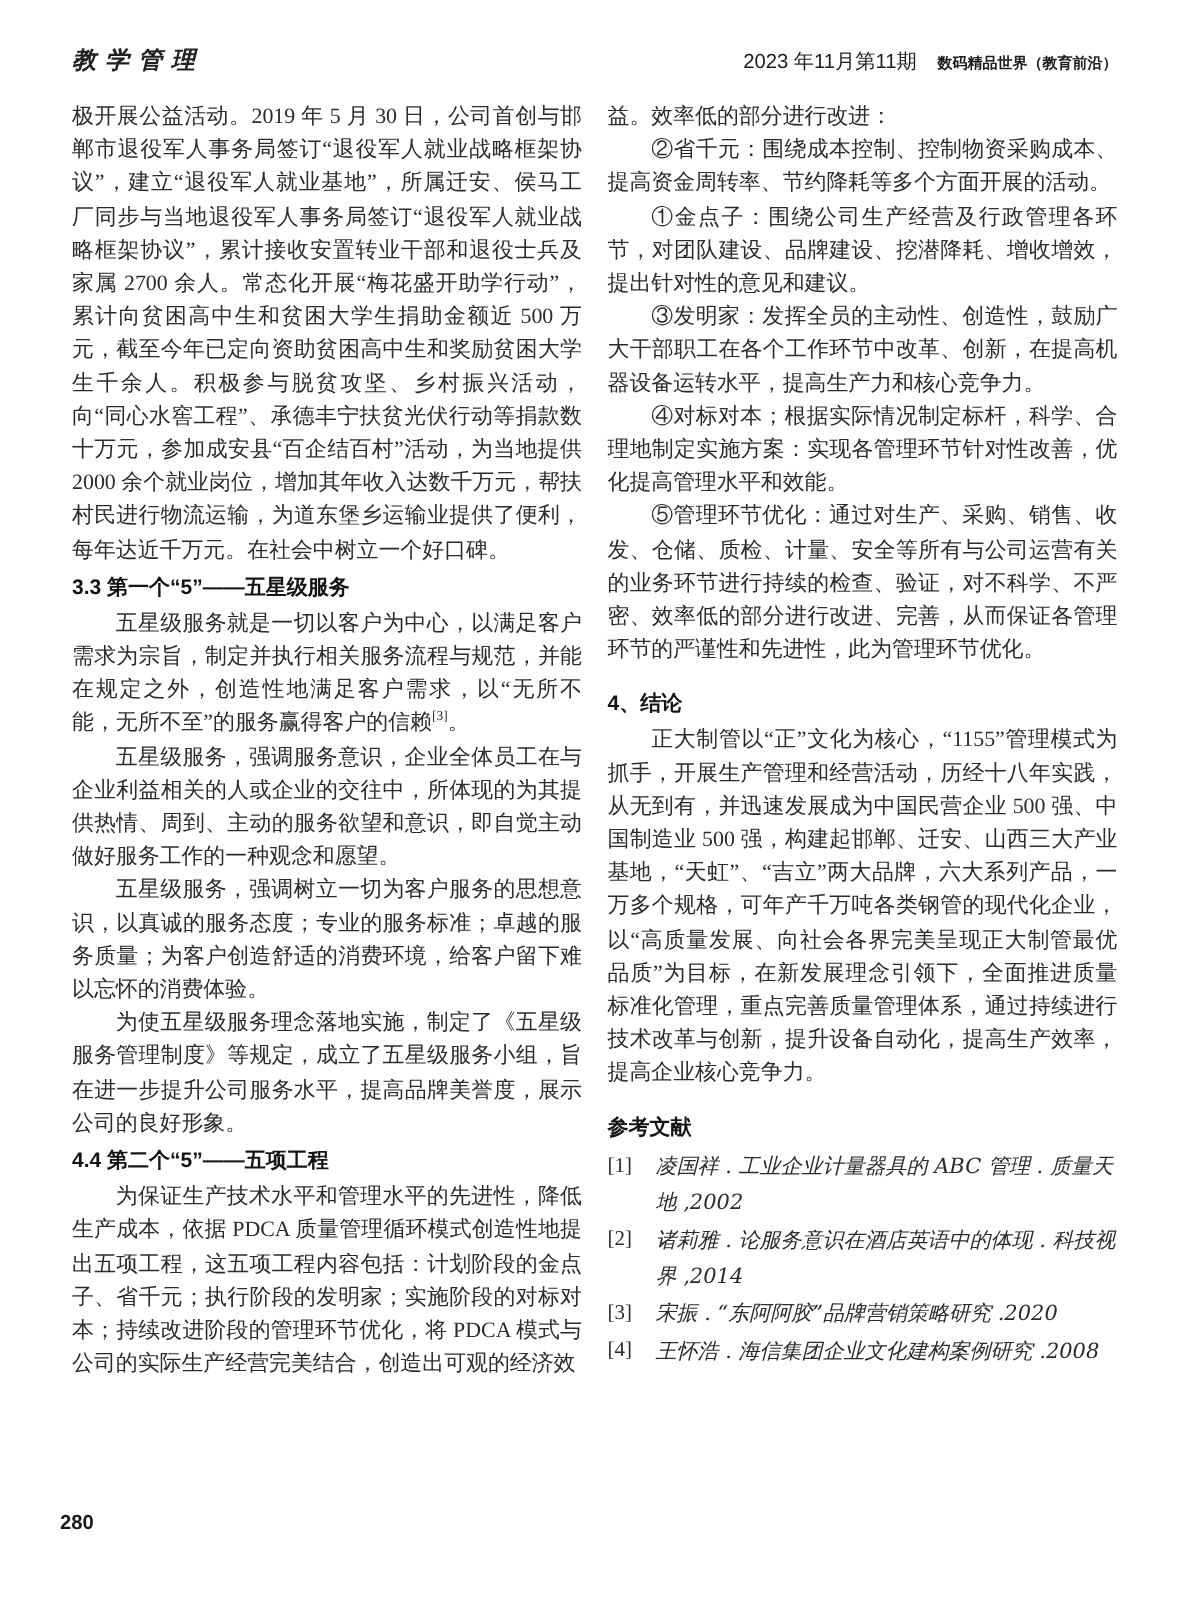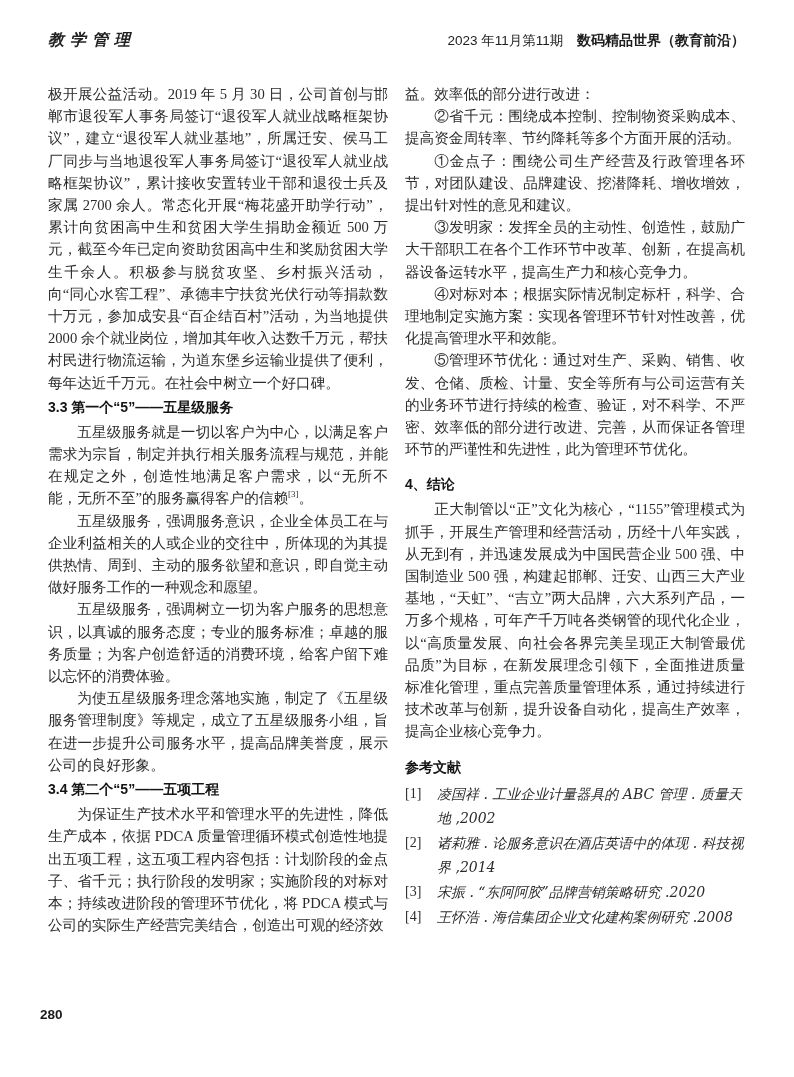--- a/index.html
+++ b/index.html
@@ -20,24 +20,24 @@
   }
   .hdr-left{
     font-family:"DejaVu Serif","Liberation Serif",serif;
     font-style:italic;font-weight:700;
     font-size:16px;letter-spacing:6px;color:#222;text-align:right;
   }
   .hdr-right{
     font-family:"Liberation Sans","DejaVu Sans",sans-serif;
     font-size:13.5px;color:#1d1d1d;
   }
-  .hdr-right .journal{font-weight:700;margin-left:10px;font-size:14px;}
+  .hdr-right .journal{font-weight:700;margin-left:10px;font-size:10px;}
   
   .columns{display:flex;gap:17px;}
-  .col{width:340px;font-size:14.6px;line-height:22.2px;text-align:justify;margin-top:16px;}
+  .col{width:340px;font-size:14.6px;line-height:22.2px;text-align:justify;}
   .col p{margin:0;text-indent:2em;}
   .col p.cont{text-indent:0;}
   .col h3{
     font-family:"Liberation Sans","DejaVu Sans",sans-serif;
     font-size:14px;font-weight:700;color:#141414;
     margin:1px 0 1px 0;line-height:25px;text-align:left;
   }
   .col h3.spaced{margin-top:12px;}
   sup.cite{font-size:9px;line-height:0;vertical-align:super;}
   
@@ -67,21 +67,21 @@
 
   <div class="columns">
 
     <section class="col">
       <p class="cont">极开展公益活动。2019 年 5 月 30 日，公司首创与邯郸市退役军人事务局签订“退役军人就业战略框架协议”，建立“退役军人就业基地”，所属迁安、侯马工厂同步与当地退役军人事务局签订“退役军人就业战略框架协议”，累计接收安置转业干部和退役士兵及家属 2700 余人。常态化开展“梅花盛开助学行动”，累计向贫困高中生和贫困大学生捐助金额近 500 万元，截至今年已定向资助贫困高中生和奖励贫困大学生千余人。积极参与脱贫攻坚、乡村振兴活动，向“同心水窖工程”、承德丰宁扶贫光伏行动等捐款数十万元，参加成安县“百企结百村”活动，为当地提供 2000 余个就业岗位，增加其年收入达数千万元，帮扶村民进行物流运输，为道东堡乡运输业提供了便利，每年达近千万元。在社会中树立一个好口碑。</p>
       <h3>3.3 第一个“5”——五星级服务</h3>
       <p><span>五星级服务就是一切以客户为中心，以满足客户需求为宗旨，制定并执行相关服务流程与规范，并能在规定之外，创造性地满足客户需求，以“无所不能，无所不至”的服务赢得客户的信赖</span><sup class="cite">[3]</sup><span>。</span></p>
       <p>五星级服务，强调服务意识，企业全体员工在与企业利益相关的人或企业的交往中，所体现的为其提供热情、周到、主动的服务欲望和意识，即自觉主动做好服务工作的一种观念和愿望。</p>
       <p>五星级服务，强调树立一切为客户服务的思想意识，以真诚的服务态度；专业的服务标准；卓越的服务质量；为客户创造舒适的消费环境，给客户留下难以忘怀的消费体验。</p>
       <p>为使五星级服务理念落地实施，制定了《五星级服务管理制度》等规定，成立了五星级服务小组，旨在进一步提升公司服务水平，提高品牌美誉度，展示公司的良好形象。</p>
-      <h3>3.4 第二个“5”——五项工程</h3>
+      <h3>4.4 第二个“5”——五项工程</h3>
       <p>为保证生产技术水平和管理水平的先进性，降低生产成本，依据 PDCA 质量管理循环模式创造性地提出五项工程，这五项工程内容包括：计划阶段的金点子、省千元；执行阶段的发明家；实施阶段的对标对本；持续改进阶段的管理环节优化，将 PDCA 模式与公司的实际生产经营完美结合，创造出可观的经济效</p>
     </section>
 
     <section class="col">
       <p class="cont">益。效率低的部分进行改进：</p>
       <p>②省千元：围绕成本控制、控制物资采购成本、提高资金周转率、节约降耗等多个方面开展的活动。</p>
       <p>①金点子：围绕公司生产经营及行政管理各环节，对团队建设、品牌建设、挖潜降耗、增收增效，提出针对性的意见和建议。</p>
       <p>③发明家：发挥全员的主动性、创造性，鼓励广大干部职工在各个工作环节中改革、创新，在提高机器设备运转水平，提高生产力和核心竞争力。</p>
       <p>④对标对本；根据实际情况制定标杆，科学、合理地制定实施方案：实现各管理环节针对性改善，优化提高管理水平和效能。</p>
       <p>⑤管理环节优化：通过对生产、采购、销售、收发、仓储、质检、计量、安全等所有与公司运营有关的业务环节进行持续的检查、验证，对不科学、不严密、效率低的部分进行改进、完善，从而保证各管理环节的严谨性和先进性，此为管理环节优化。</p>

